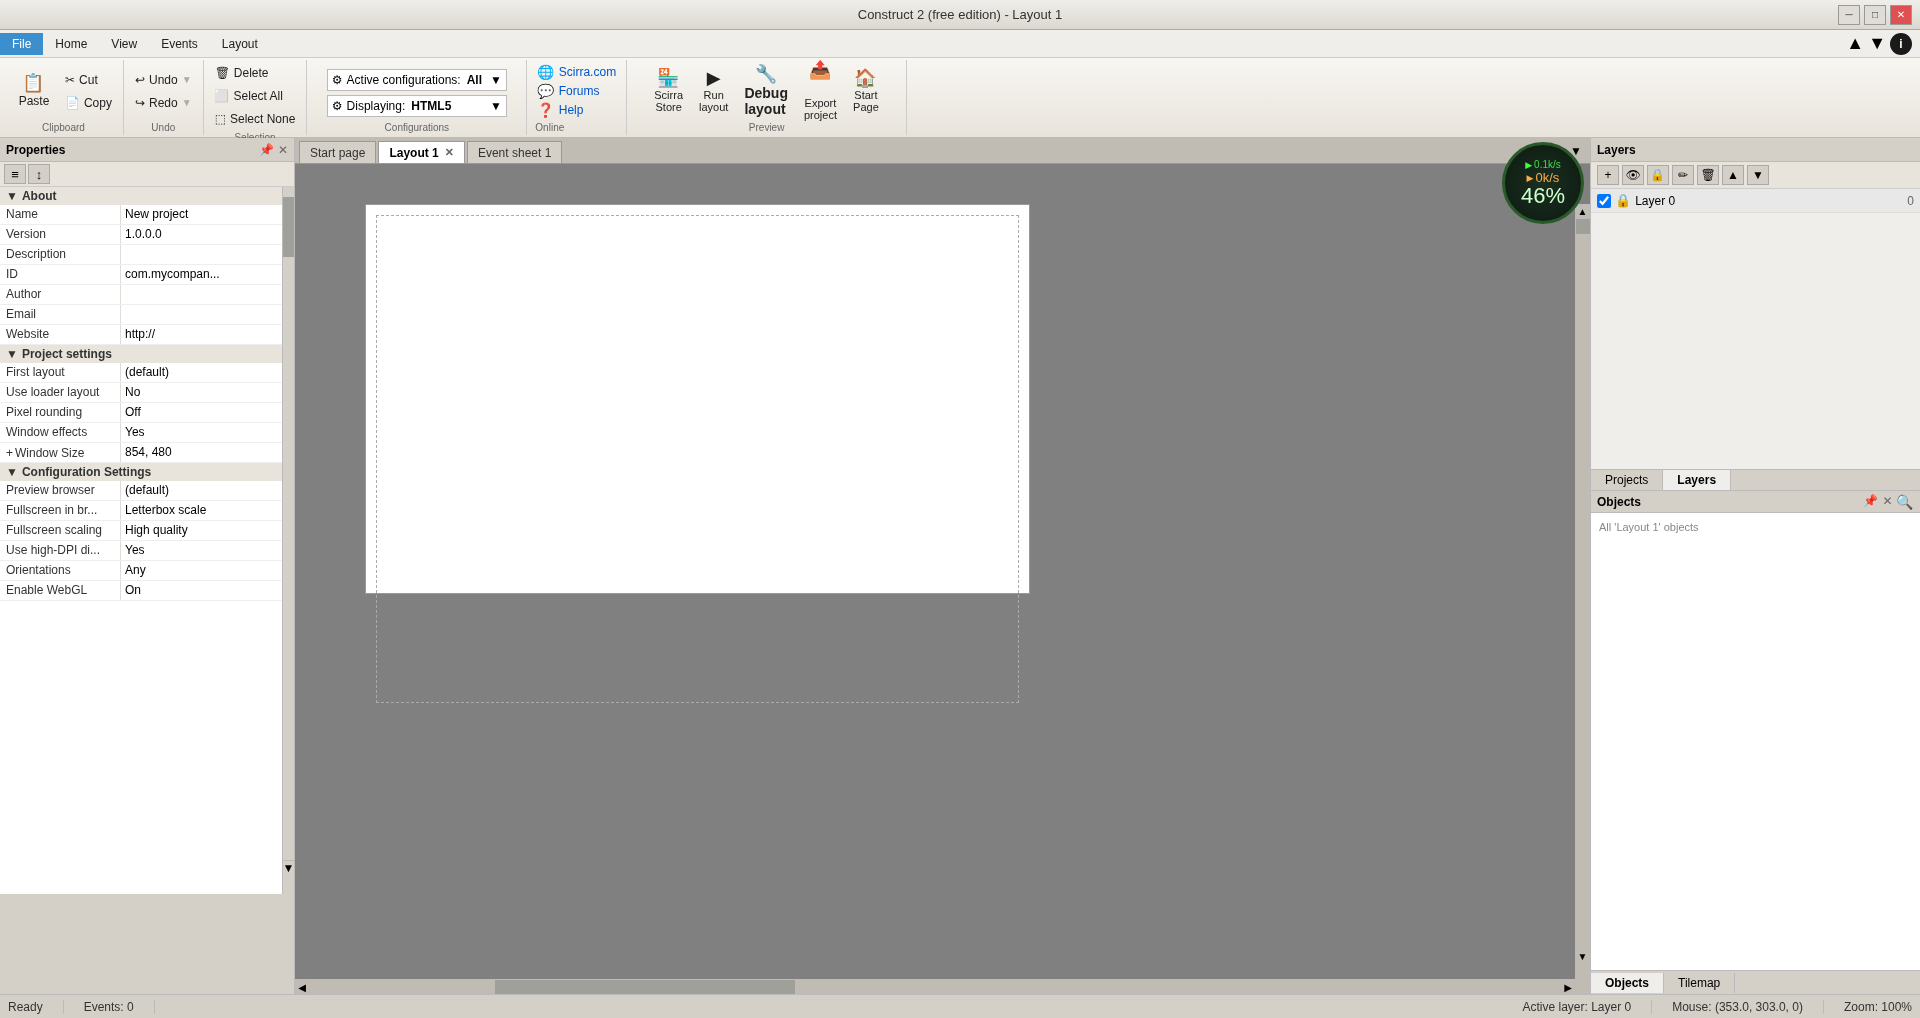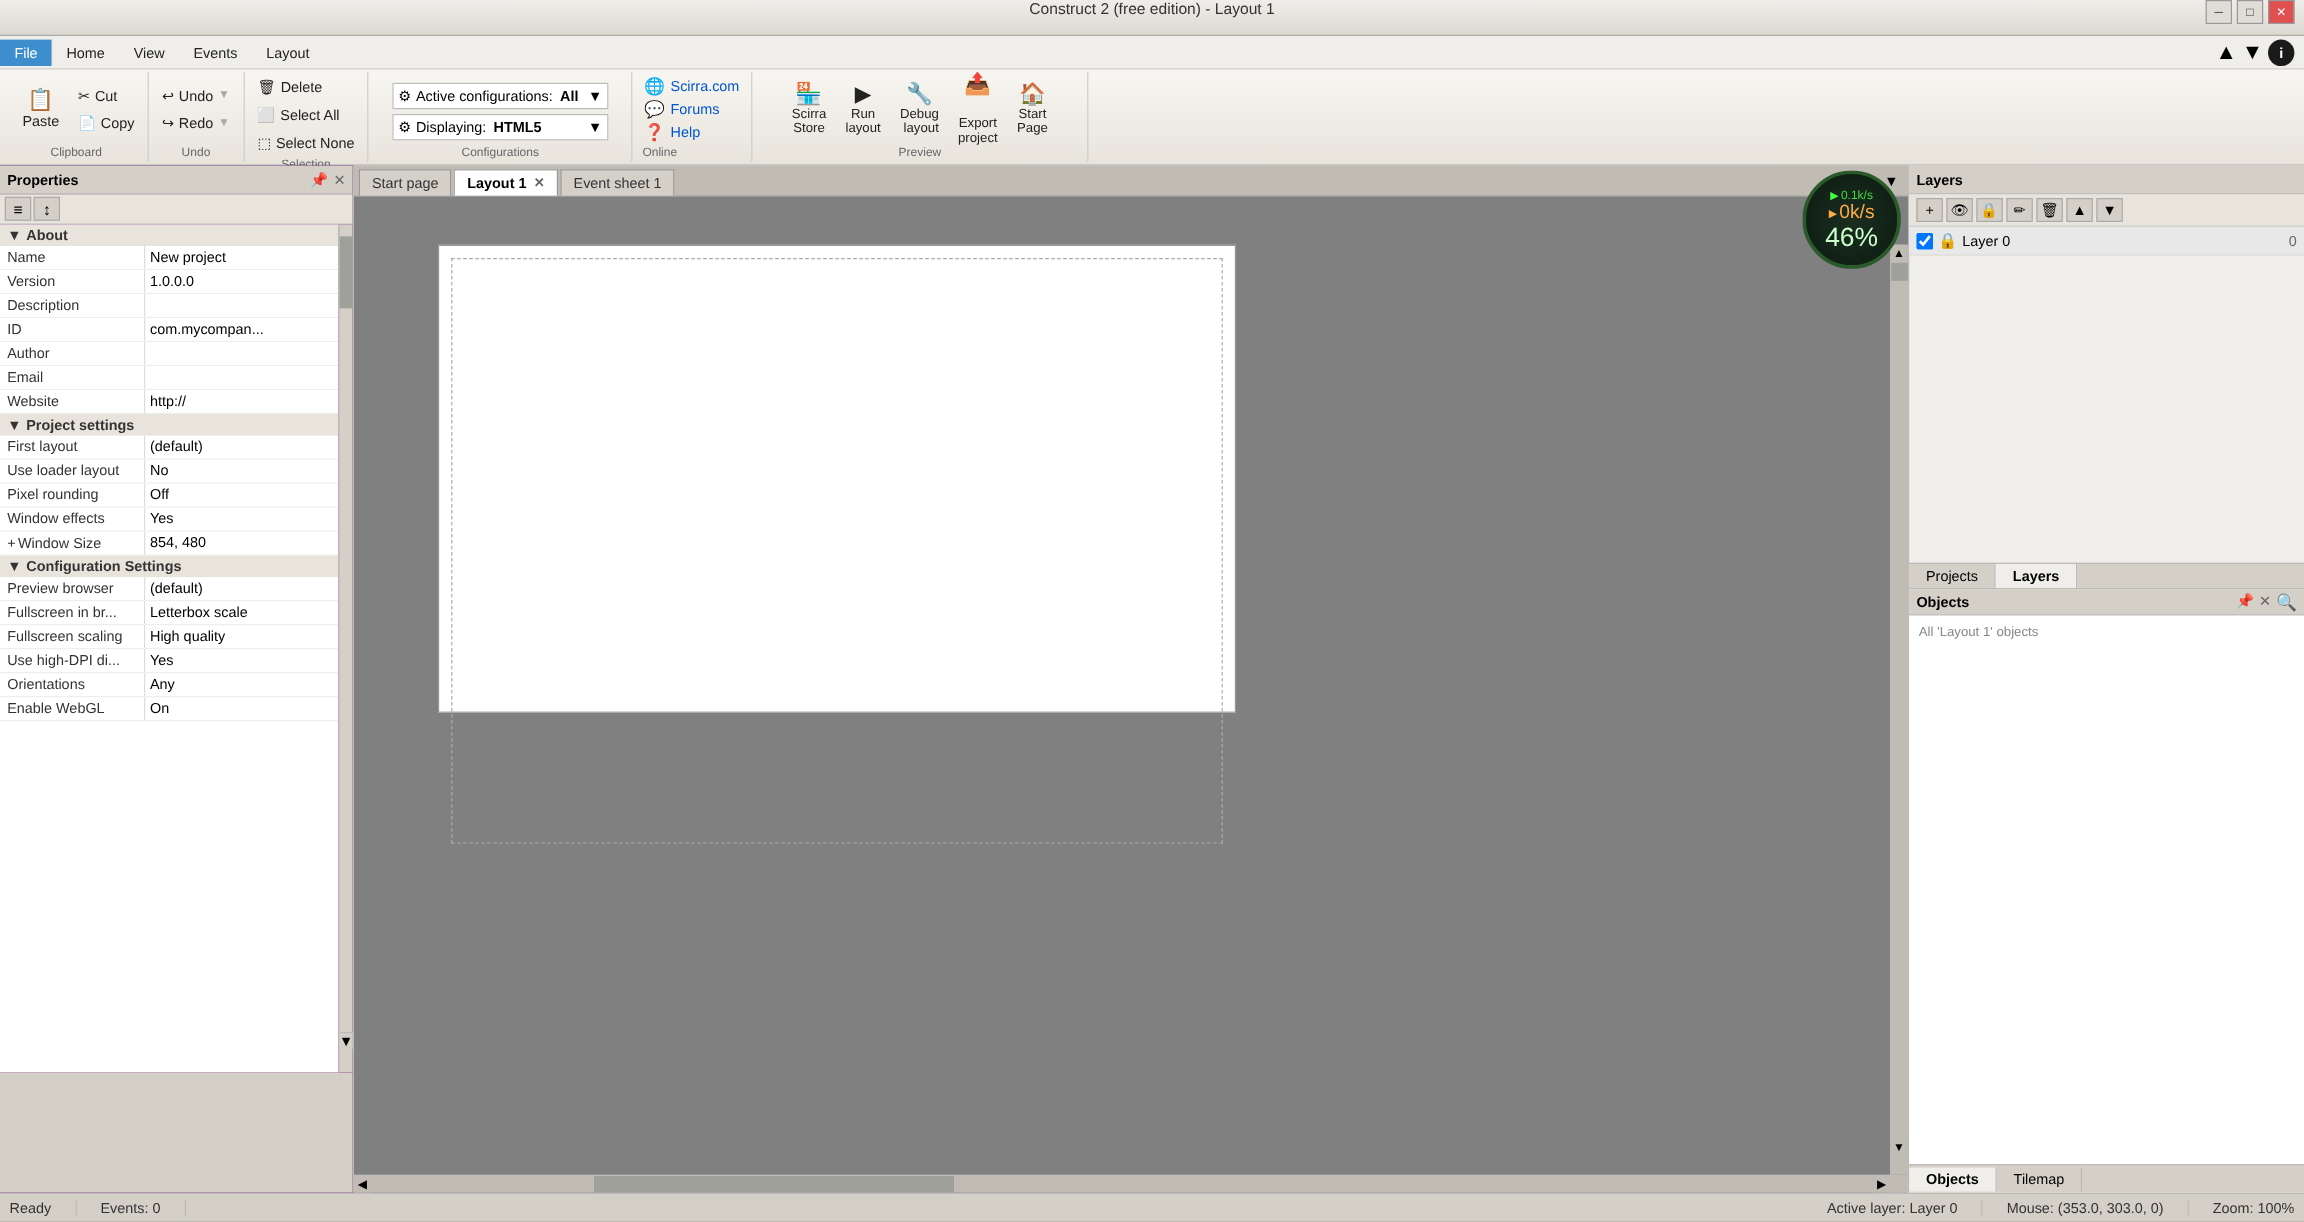--- a/index.html
+++ b/index.html
@@ -3,20 +3,21 @@
   <meta charset="utf-8">
   <style>
     * { box-sizing: border-box; margin: 0; padding: 0; font-family: 'Segoe UI', Arial, sans-serif; font-size: 12px; }
     body { background: #d4d0c8; overflow: hidden; width: 1920px; height: 1018px; }
 
     
     #titlebar {
       height: 30px;
       background: linear-gradient(to bottom, #f0eeea, #dbd8d0);
       display: flex;
+      align-items: center;
       justify-content: center;
       border-bottom: 1px solid #aaa;
       position: relative;
     }
     #titlebar-title { font-size: 13px; color: #333; }
     #titlebar-controls {
       position: absolute;
       right: 8px;
       display: flex;
       gap: 4px;
@@ -538,21 +539,21 @@
         <span style="white-space:pre-line; text-align:center; font-size:11px;">Scirra
 Store</span>
       </div>
       <div class="ribbon-btn" style="font-size:11px;">
         <span class="ribbon-btn-icon">▶</span>
         <span style="white-space:pre-line; text-align:center; font-size:11px;">Run
 layout</span>
       </div>
       <div class="ribbon-btn" style="font-size:11px;">
         <span class="ribbon-btn-icon">🔧</span>
-        <span style="white-space:pre-line; text-align:right; font-size:11px;">Debug
+        <span style="white-space:pre-line; text-align:left; font-size:14px;font-weight:bold;">Debug
 layout</span>
       </div>
       <div class="ribbon-btn" style="font-size:11px;">
         <span class="ribbon-btn-icon">📤</span>
         <span style="white-space:pre-line; text-align:center; font-size:11px;margin-top:16px;">Export
 project</span>
       </div>
       <div class="ribbon-btn" style="font-size:11px;">
         <span class="ribbon-btn-icon">🏠</span>
         <span style="white-space:pre-line; text-align:center; font-size:11px;">Start
@@ -803,16 +804,16 @@
   <span>Zoom: 100%</span>
 </div>
 
 <div id="fps-widget" style="position:fixed; top:142px; right:336px; width:82px; height:82px; border-radius:50%; background:radial-gradient(circle, #1a2e20 0%, #0d1a10 100%); display:flex; flex-direction:column; align-items:center; justify-content:center; border:3px solid #2a5a2a; z-index:100;">
   <div style="display:flex; align-items:center; gap:2px;">
     <span style="color:#44ff44; font-size:9px;">▶</span>
     <span style="color:#44dd44; font-size:10px;">0.1k/s</span>
   </div>
   <div style="display:flex; align-items:center; gap:2px;">
     <span style="color:#ffaa44; font-size:9px;">▶</span>
-    <span style="color:#ffaa44; font-size:16px;">0k/s</span>
+    <span style="color:#ffaa44; font-size:13px;">0k/s</span>
   </div>
   <div style="font-size:22px; font-weight:normal; color:#ccffcc; line-height:1;">46%</div>
 </div>
 
 </body></html>

